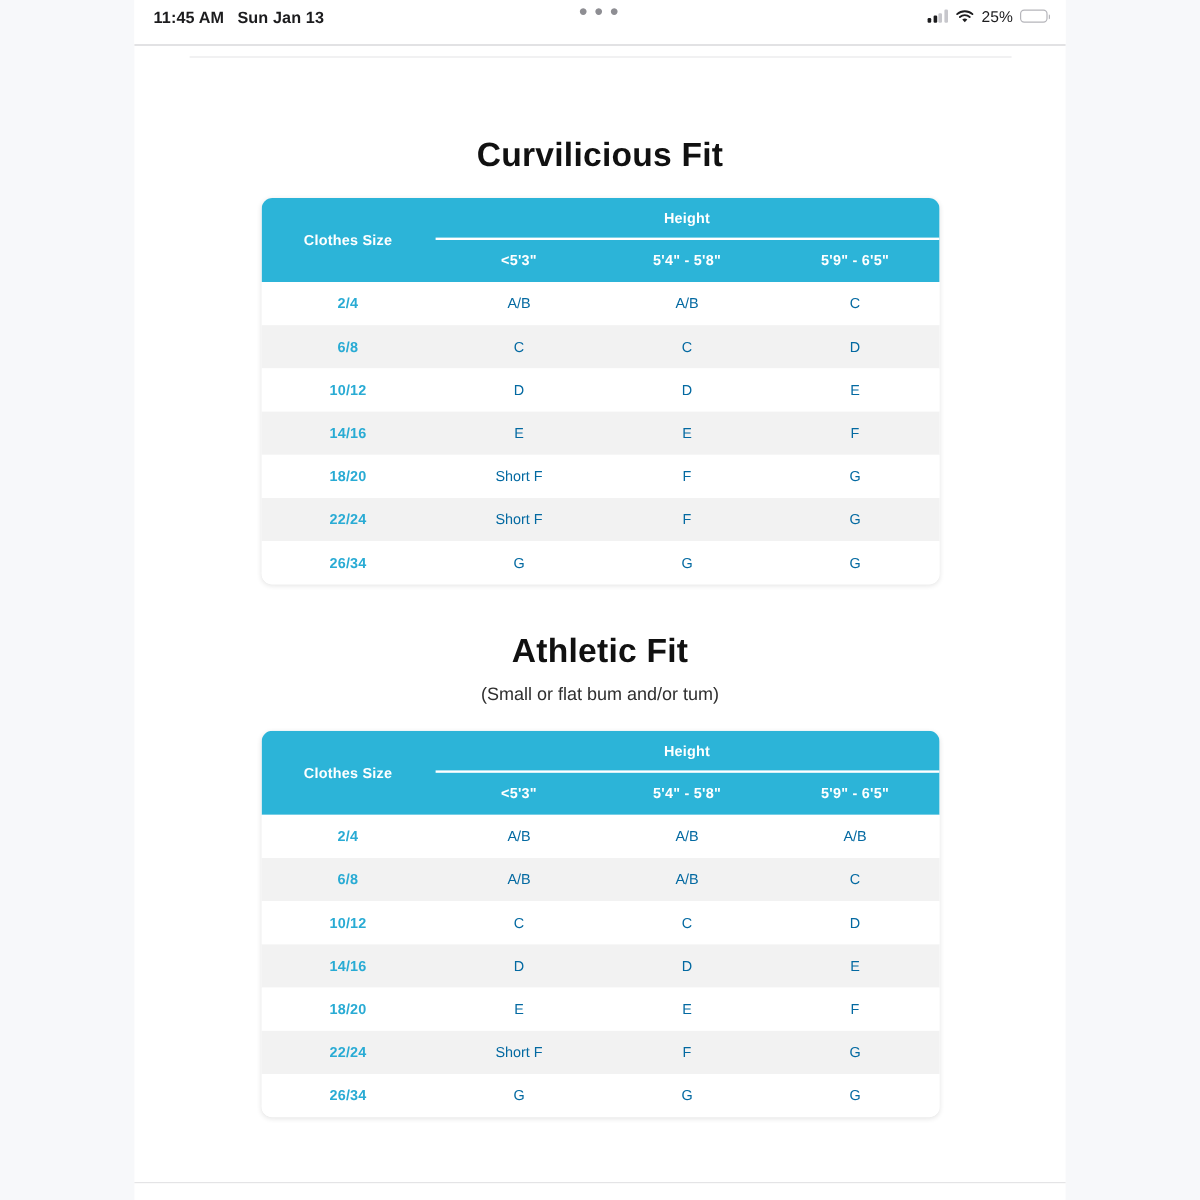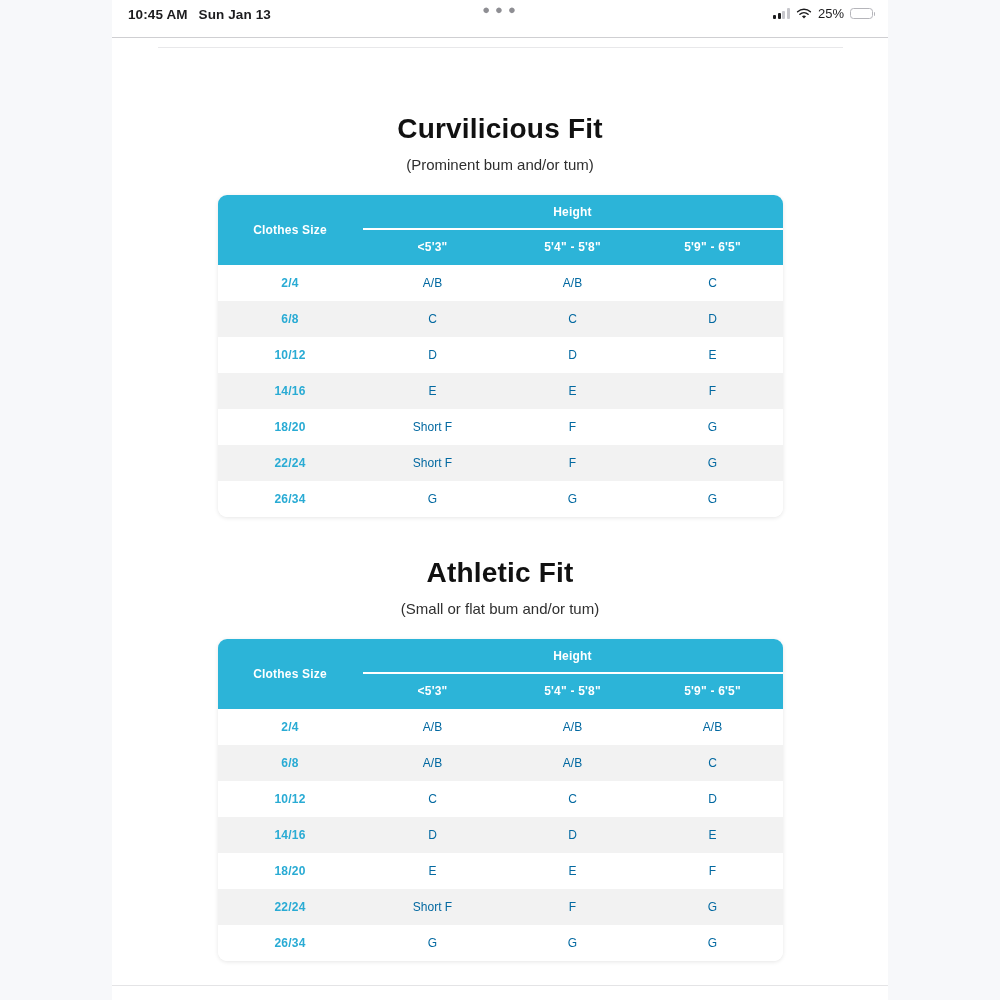--- a/index.html
+++ b/index.html
@@ -115,21 +115,21 @@
     font-size:12px; color:#0369a1;
   }
 </style>
 </head>
 <body>
 
 <div class="content">
 
   <div class="statusbar">
     <div class="sb-left">
-      <span>10:45 AM</span><span class="sb-date">Sun Jan 13</span>
+      <span>11:45 AM</span><span class="sb-date">Sun Jan 13</span>
     </div>
     <div class="sb-center">
       <div class="sb-dots">● ● ●</div>
     </div>
     <div class="sb-right">
       <span class="cell-bars">
           <i></i>
           <i></i>
           <i></i>
           <i></i>
@@ -147,21 +147,20 @@
         <span class="batt-cap"></span>
       </span>
     </div>
   </div>
 
   <div class="page-top-divider"></div>
 
   <div id="sections">
   <div class="section first">
     <h2 class="t-title">Curvilicious Fit</h2>
-    <div class="t-subtitle">(Prominent bum and/or tum)</div>
     <div class="size-table">
       <div class="thead" style="background: rgb(44, 180, 216);">
         <div class="corner">Clothes Size</div>
         <div class="height-group">
           <div class="height-label">Height</div>
           <div class="height-divider"></div>
           <div class="subcols">
                 <div class="subcol">&lt;5'3"</div>
                 <div class="subcol">5'4" - 5'8"</div>
                 <div class="subcol">5'9" - 6'5"</div>

